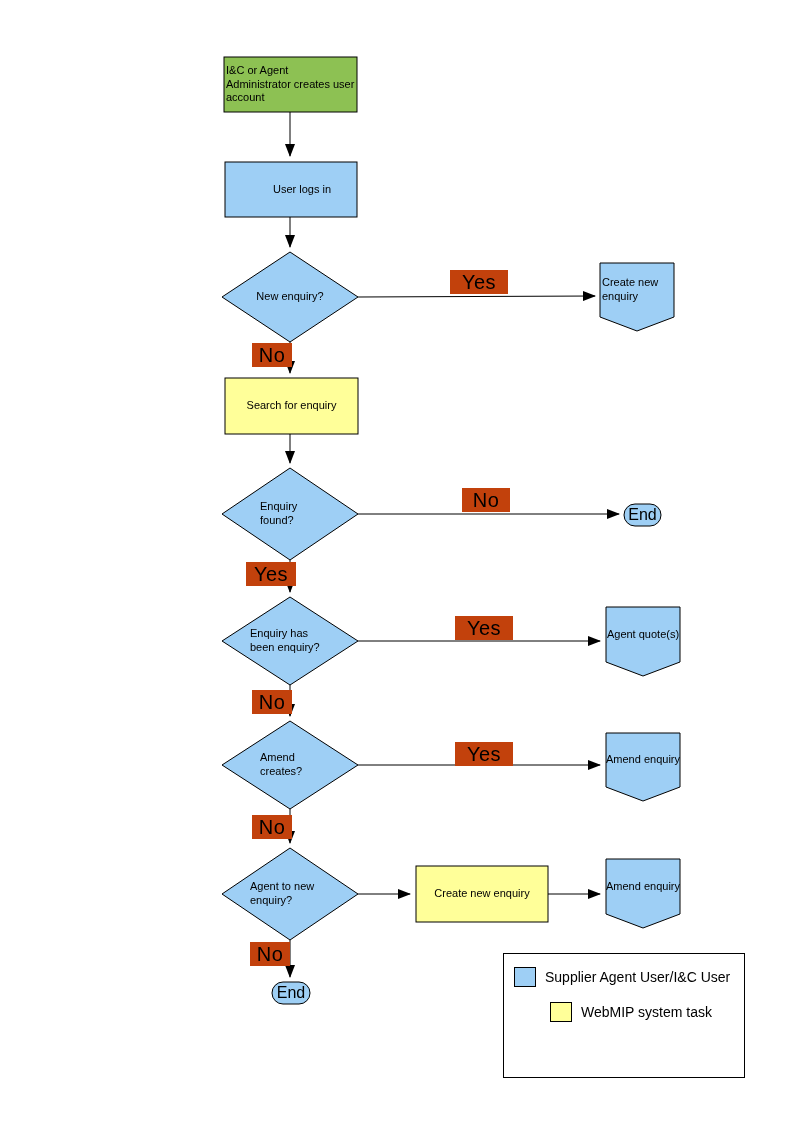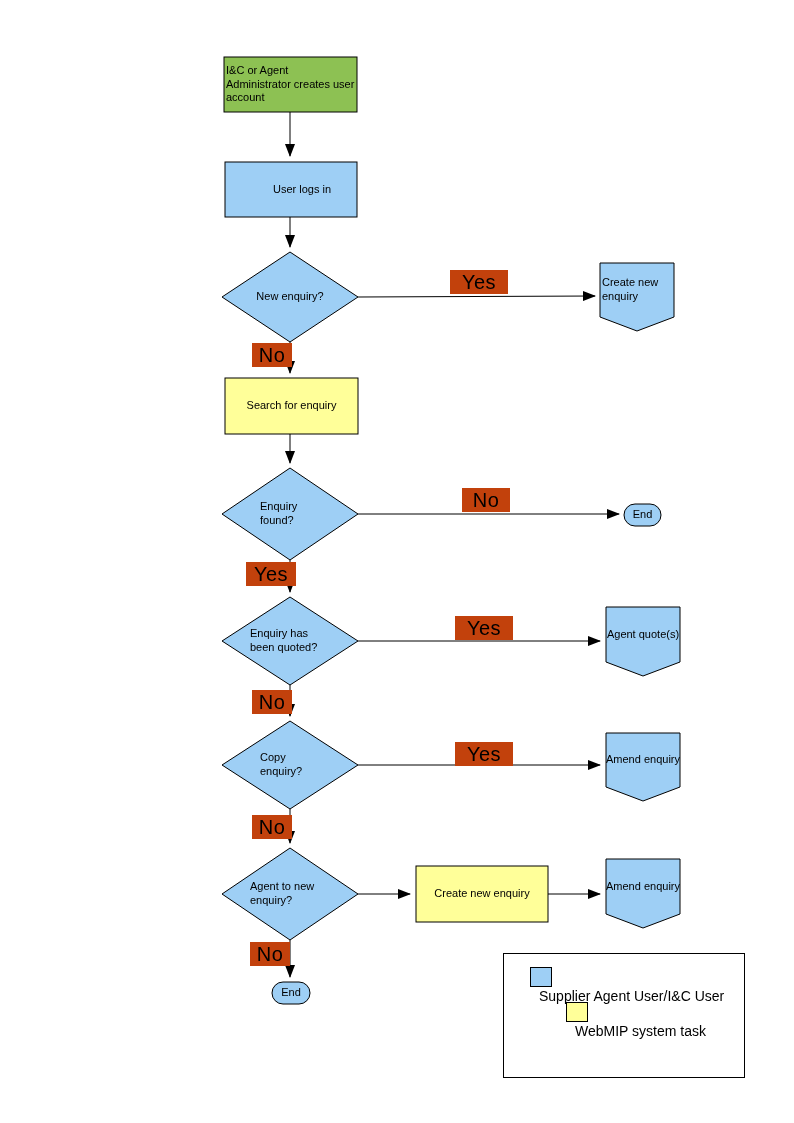--- a/index.html
+++ b/index.html
@@ -28,32 +28,32 @@
     position: absolute;
     display: flex;
     align-items: center;
     justify-content: center;
     font-size: 20px;
     color: #000000;
     background: #c2410c;
     z-index: 2;
     letter-spacing: 0.5px;
   }
-  .end-label { font-size: 11px; }
+  .end-label { font-size: 16px; }
   .legend {
     position: absolute;
     left: 503px;
     top: 953px;
     width: 242px;
     height: 125px;
     border: 1px solid #000000;
     background: #ffffff;
     z-index: 2;
   }
-  .legend-row { position: absolute; left: 26px; display: flex; align-items: flex-start; flex-direction: column; }
+  .legend-row { position: absolute; left: 10px; display: flex; align-items: center; }
   .legend-swatch {
     width: 22px;
     height: 20px;
     border: 1px solid #000000;
     flex: 0 0 auto;
   }
   .legend-text {
     margin-left: 9px;
     font-size: 14px;
     line-height: 1.25;
@@ -106,23 +106,23 @@
     <rect x="272" y="982" width="38" height="22" rx="11" stroke="#000000" stroke-width="1" fill="#9ECFF5"></rect>
   </svg>
 
   <div class="node-label" style="left:226px; top:59px; width:129px; height:51px;">I&amp;C or Agent Administrator creates user account</div>
   <div class="node-label" style="left:238px; top:164px; width:128px; height:51px;">User logs in</div>
   <div class="node-label" style="left:240px; top:277px; width:100px; height:40px;">New enquiry?</div>
   <div class="node-label" style="left:602px; top:264px; width:70px; height:52px;">Create new enquiry</div>
   <div class="node-label" style="left:227px; top:380px; width:129px; height:52px;">Search for enquiry</div>
   <div class="node-label" style="left:260px; top:493px; width:60px; height:42px;">Enquiry found?</div>
   <div class="node-label end-label" style="left:624px; top:504px; width:37px; height:22px;">End</div>
-  <div class="node-label" style="left:250px; top:619px; width:80px; height:44px;">Enquiry has been quoted?</div>
+  <div class="node-label" style="left:250px; top:619px; width:80px; height:44px;">Enquiry has been enquiry?</div>
   <div class="node-label" style="left:604px; top:607px; width:78px; height:55px;">Agent quote(s)</div>
-  <div class="node-label" style="left:260px; top:744px; width:60px; height:42px;">Copy enquiry?</div>
+  <div class="node-label" style="left:260px; top:744px; width:60px; height:42px;">Amend creates?</div>
   <div class="node-label" style="left:604px; top:733px; width:78px; height:54px;">Amend enquiry</div>
   <div class="node-label" style="left:250px; top:873px; width:80px; height:42px;">Agent to new enquiry?</div>
   <div class="node-label" style="left:418px; top:868px; width:128px; height:52px;">Create new enquiry</div>
   <div class="node-label" style="left:604px; top:859px; width:78px; height:55px;">Amend enquiry</div>
   <div class="node-label end-label" style="left:272px; top:982px; width:38px; height:22px;">End</div>
 
   <div class="edge-label" style="left:450px; top:270px; width:58px; height:24px;">Yes</div>
   <div class="edge-label" style="left:252px; top:343px; width:40px; height:24px;">No</div>
   <div class="edge-label" style="left:462px; top:488px; width:48px; height:24px;">No</div>
   <div class="edge-label" style="left:246px; top:562px; width:50px; height:24px;">Yes</div>

